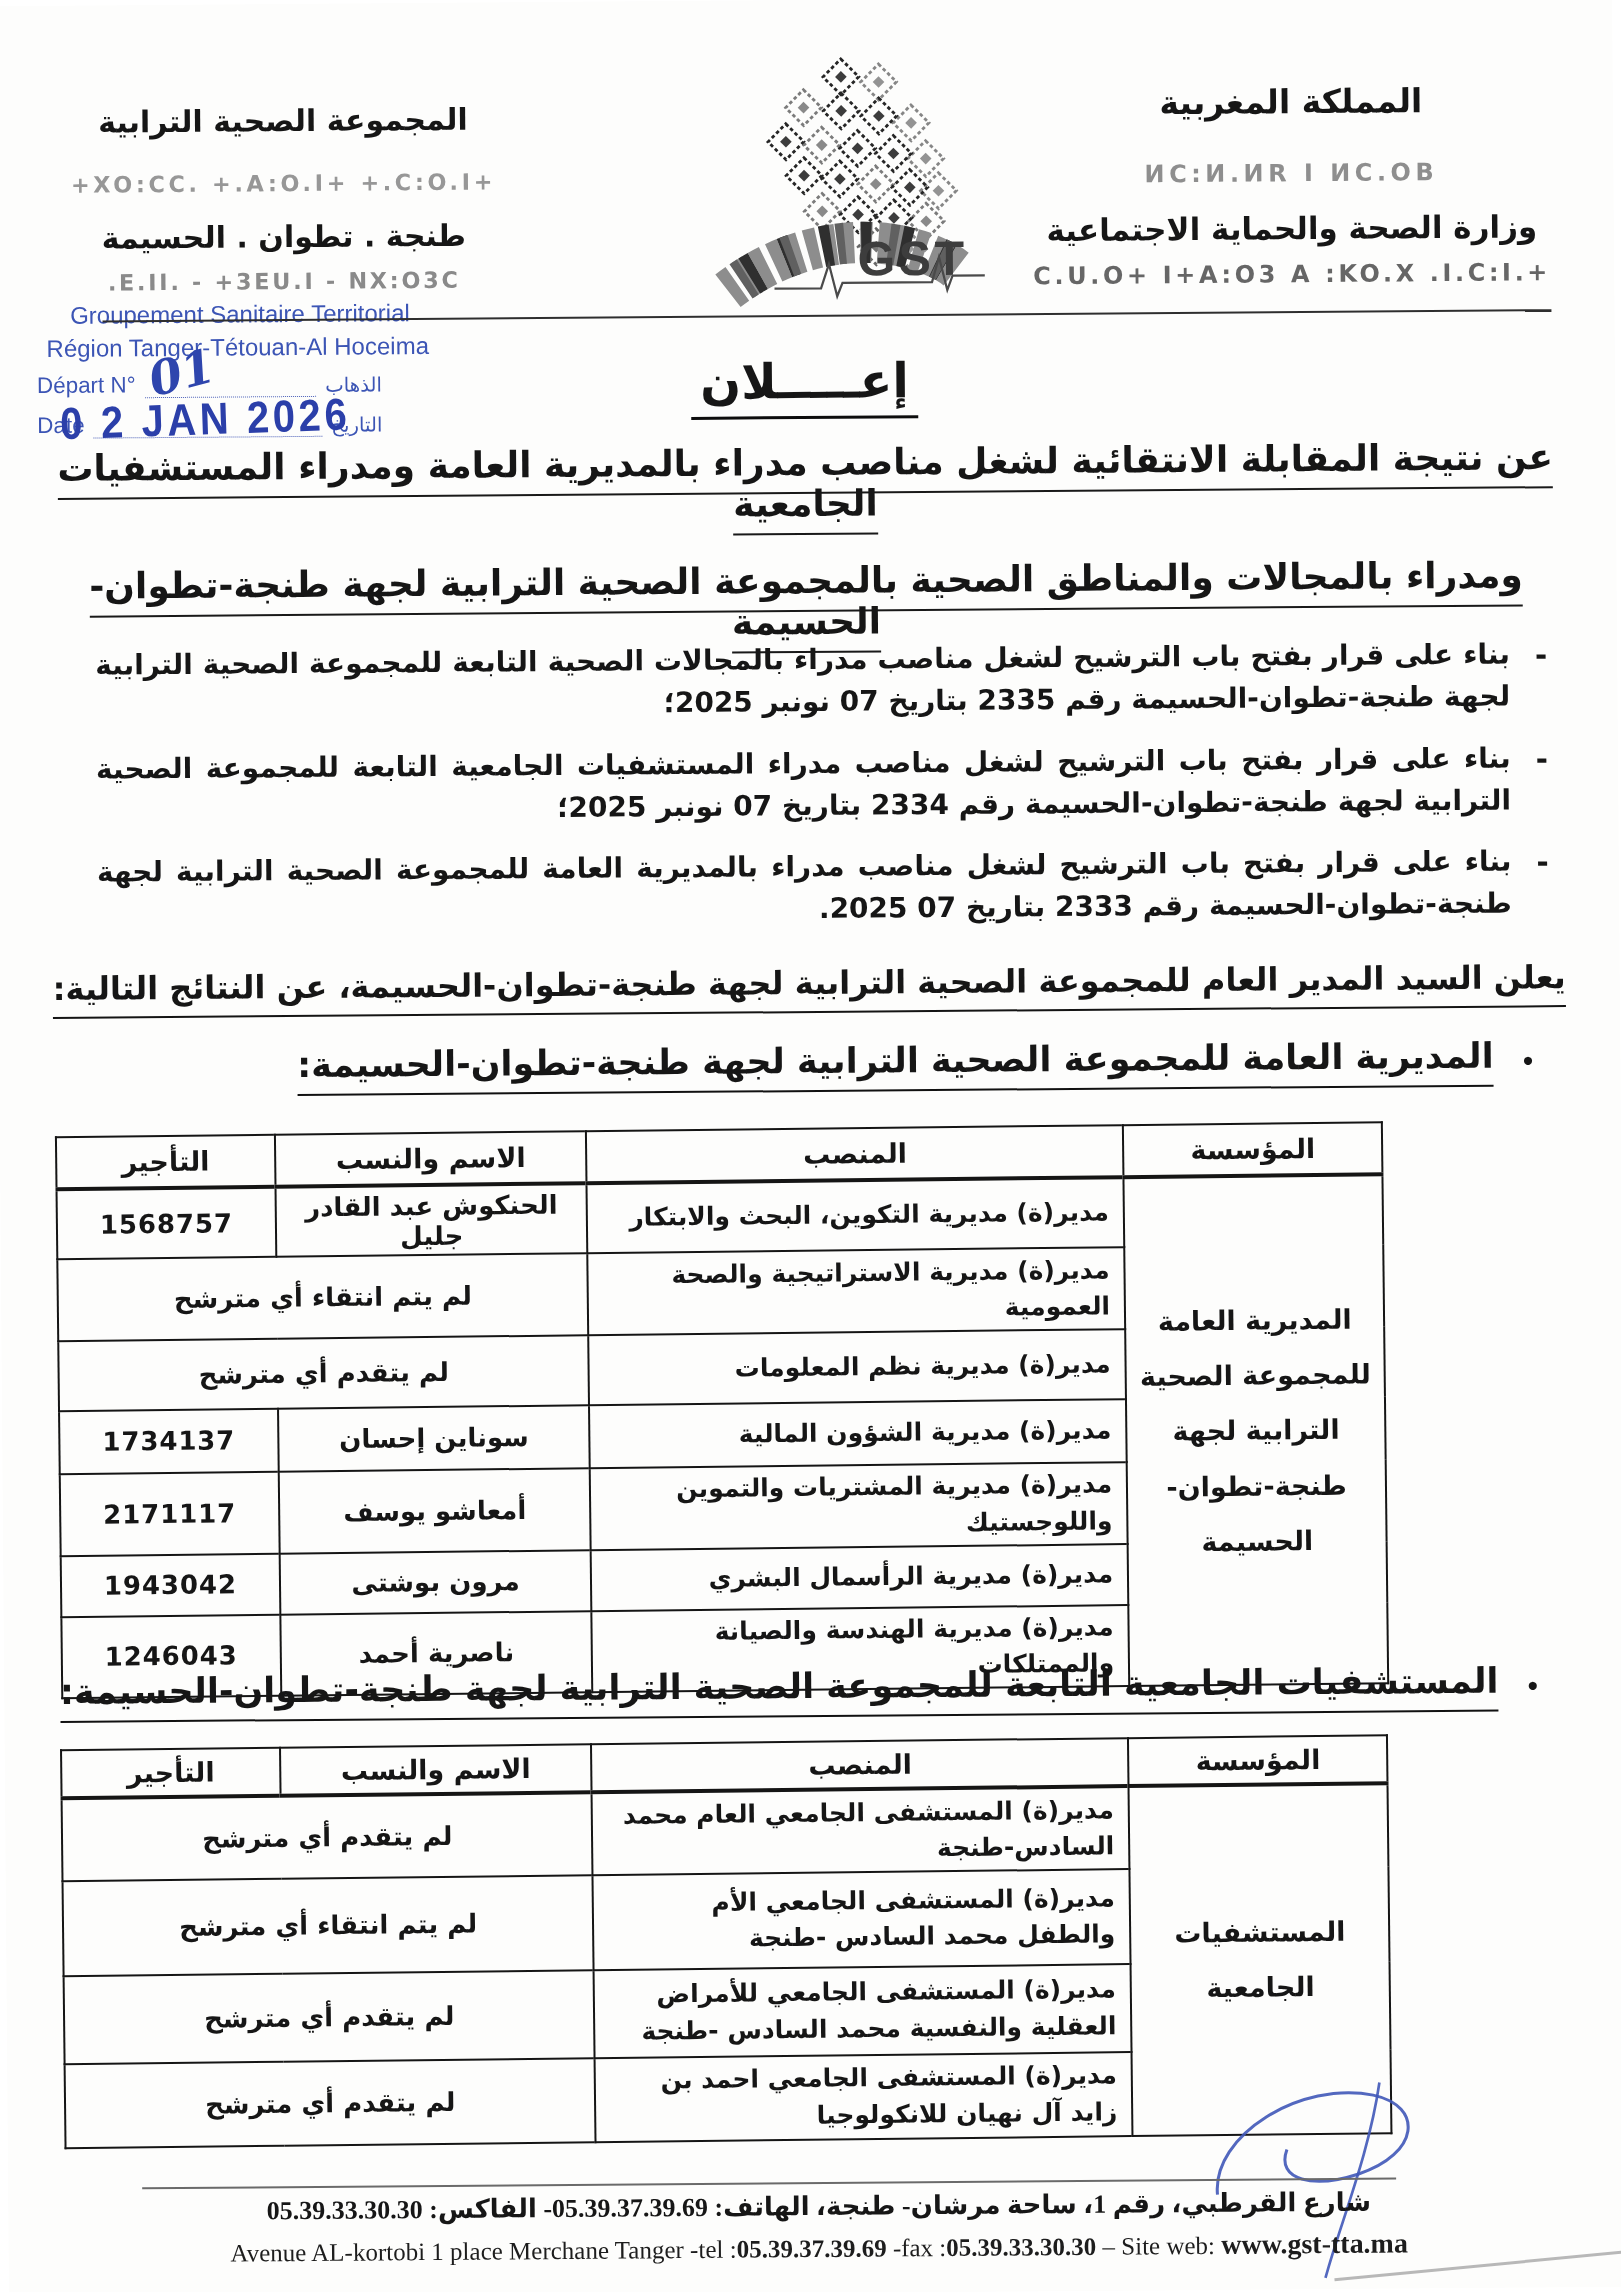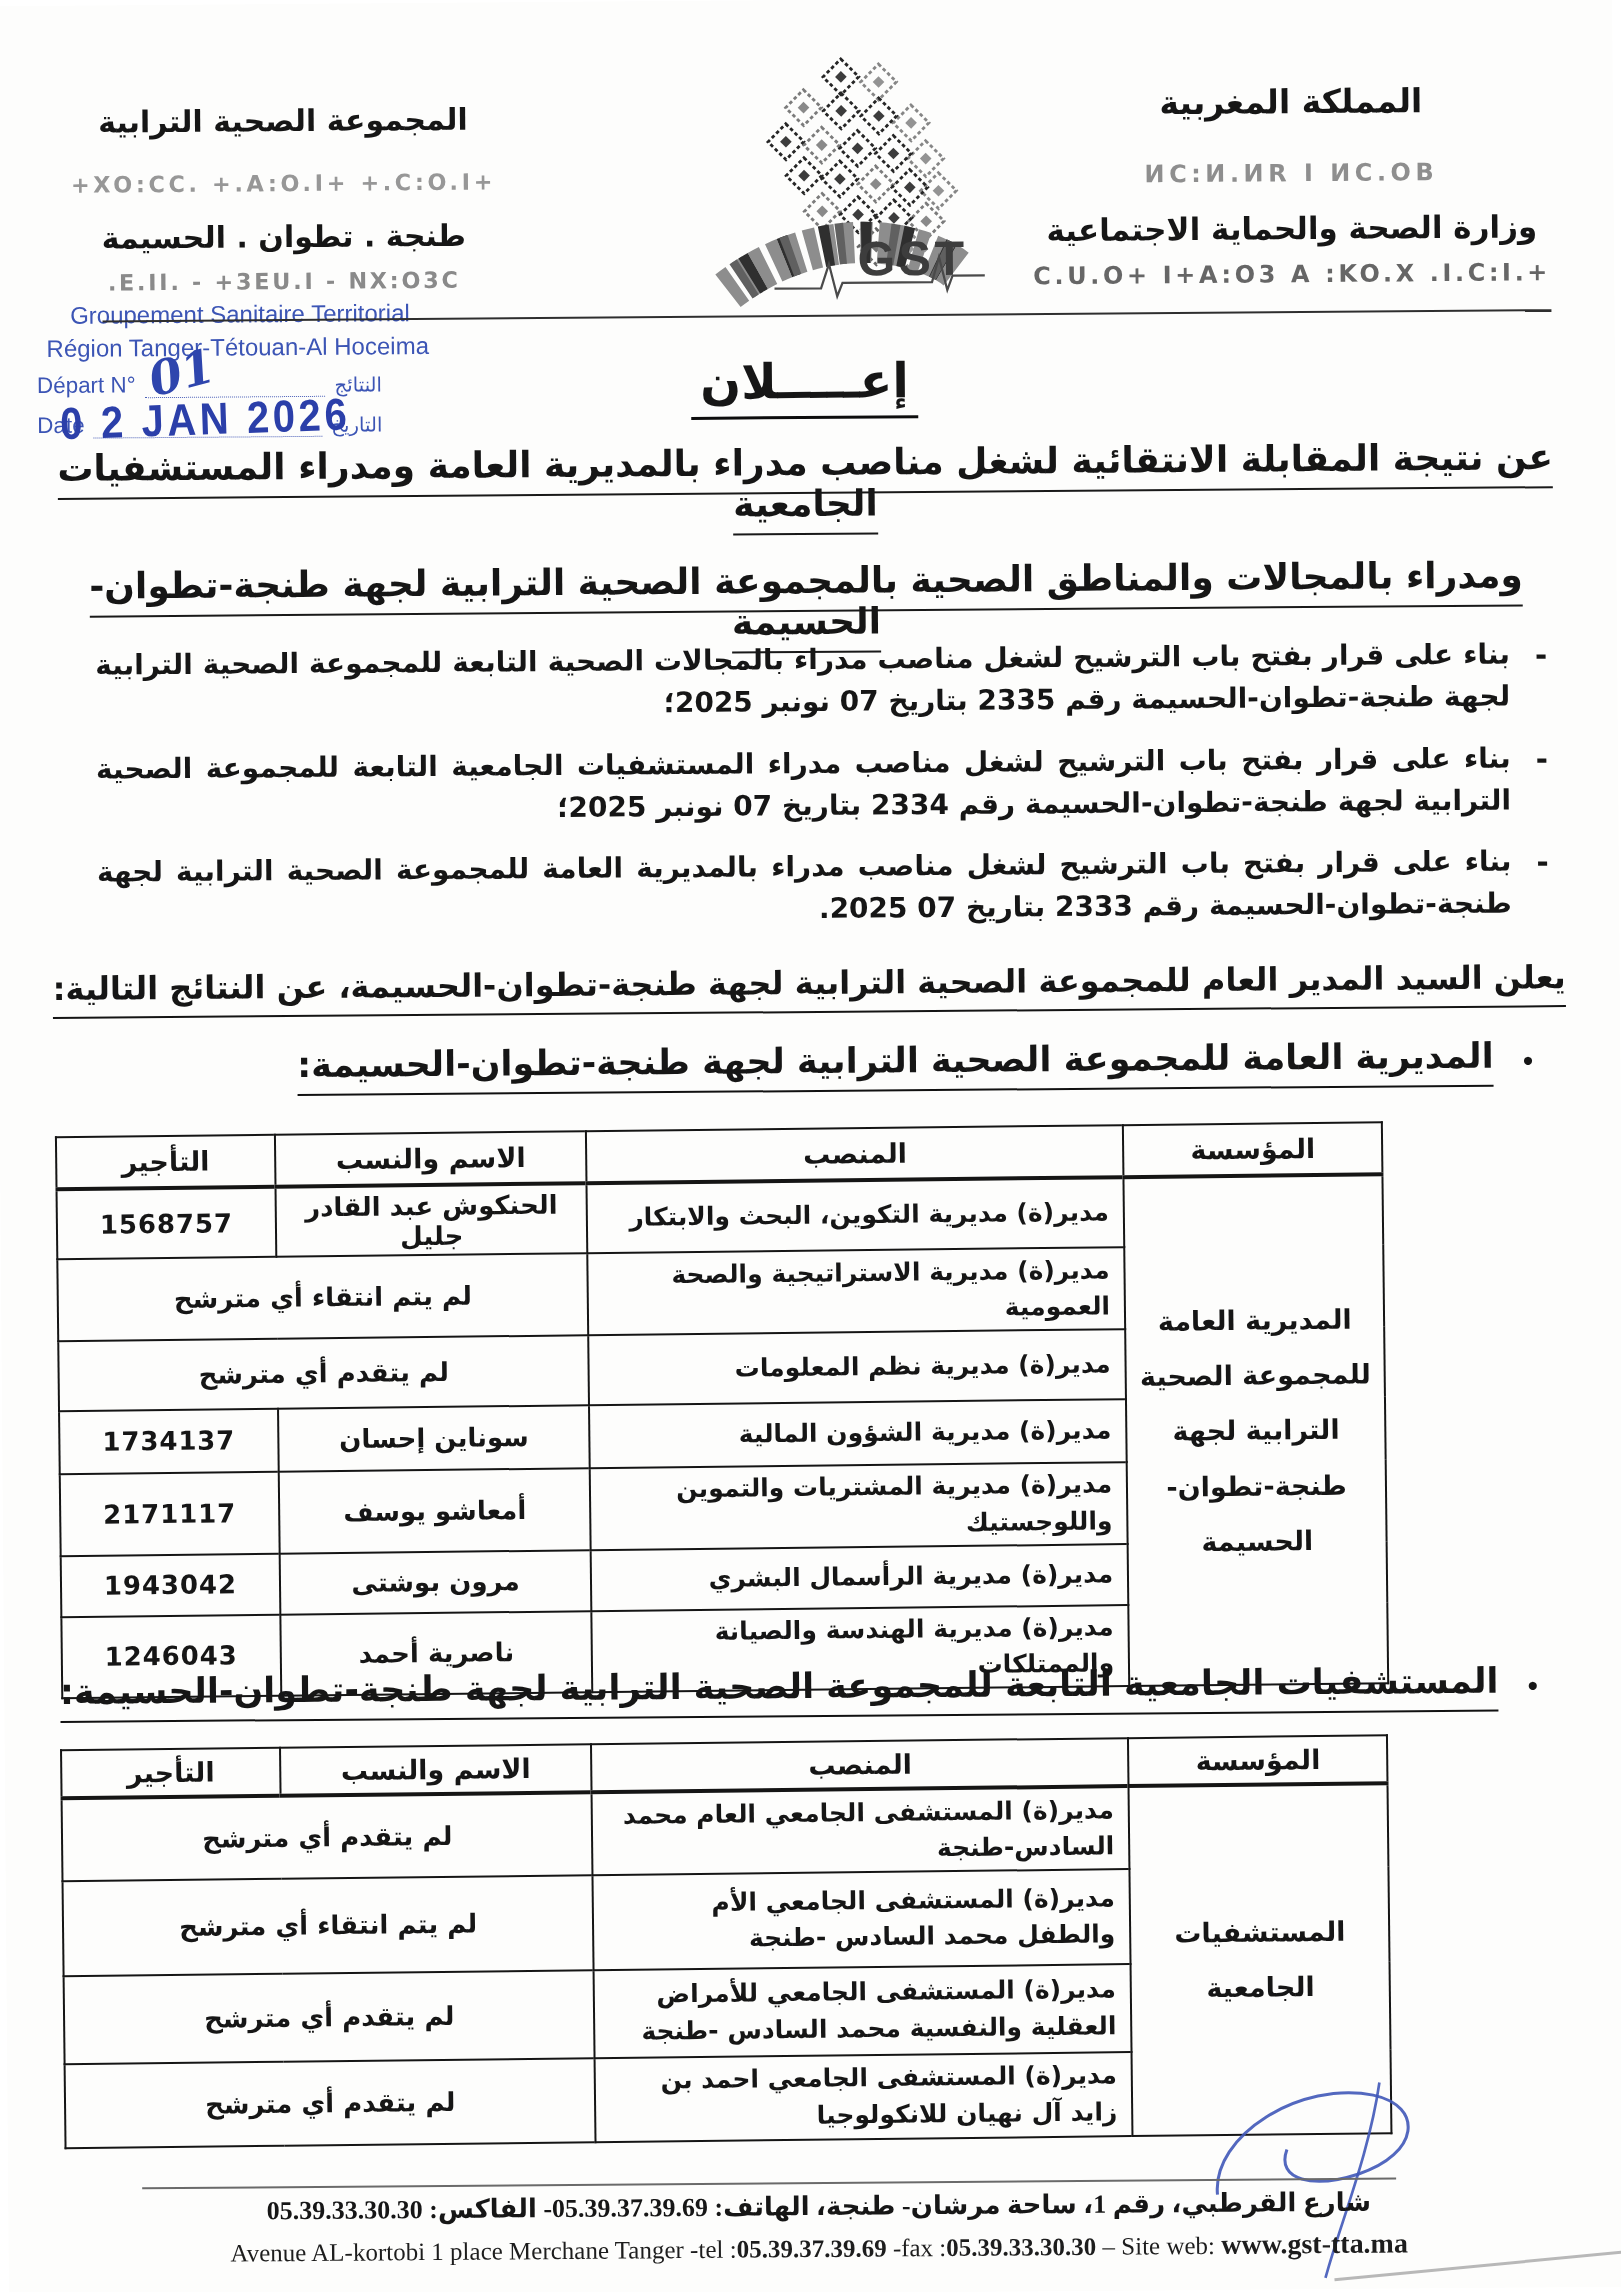--- a/index.html
+++ b/index.html
@@ -136,21 +136,21 @@
     <div class="gtif2">E.II. - +3EU.I - NX:O3C.</div>
   </div>
   <div class="fr1">Groupement Sanitaire Territorial</div>
   <div class="fr2">Région Tanger-Tétouan-Al Hoceima</div>
   <div class="divider"></div>
 
   <div class="stamp">
     <div class="stamp-row">
       <span class="lbl">Départ N°</span>
       <span class="stamp-fill"></span>
-      <span class="stamp-ar">النتائج</span>
+      <span class="stamp-ar">الذهاب</span>
     </div>
     <div class="stamp-row">
       <span class="lbl">Date</span>
       <span class="stamp-fill"></span>
       <span class="stamp-ar">التاريخ</span>
     </div>
     <span class="depart-val">01</span>
     <span class="date-stamp">0 2 JAN 2026</span>
   </div>
 

